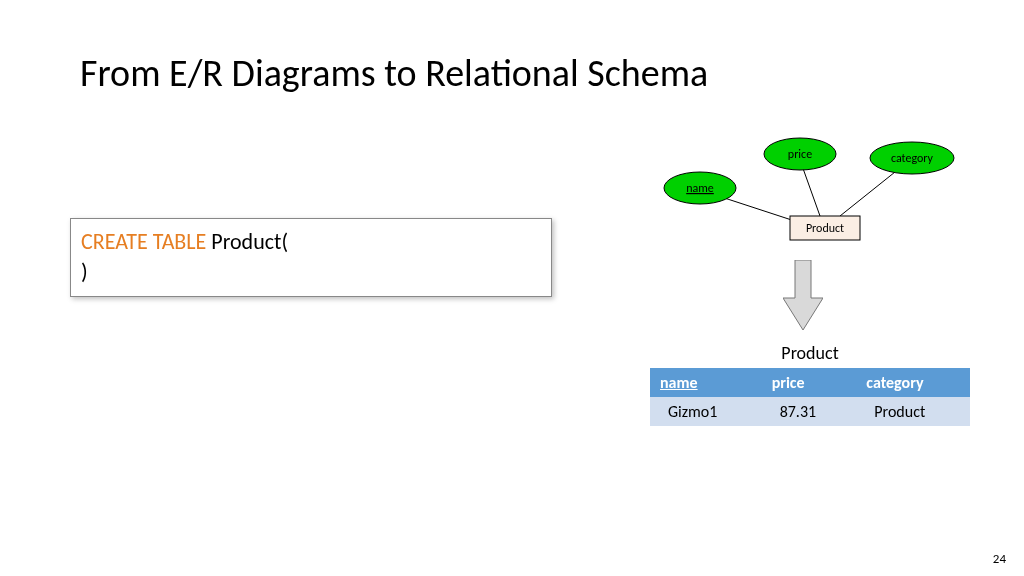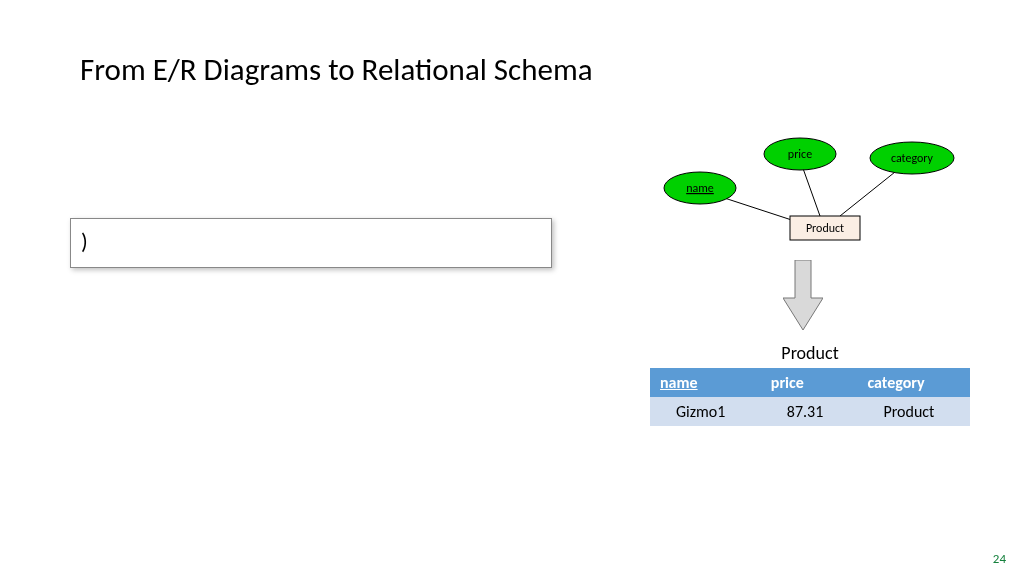--- a/index.html
+++ b/index.html
@@ -10,21 +10,21 @@
     font-family: "Calibri", "Segoe UI", Arial, sans-serif;
     background: #fff;
     color: #000;
     position: relative;
     overflow: hidden;
   }
   .title {
     position: absolute;
     left: 80px;
     top: 50px;
-    font-size: 31px;
+    font-size: 38px;
     font-weight: 400;
   }
   .sql-box {
     position: absolute;
     left: 70px;
     top: 218px;
     width: 460px;
     border: 1px solid #888;
     box-shadow: 2px 2px 5px rgba(0,0,0,0.25);
     background: #fff;
@@ -66,38 +66,42 @@
   }
   table.product th {
     background: #5b9bd5;
     color: #fff;
     text-align: left;
     font-weight: 700;
     padding: 5px 10px;
   }
   table.product th.key { text-decoration: underline; }
   table.product td {
-    padding: 5px 26px;
+    padding: 5px 18px;
   }
   table.product tr.r0 td { background: #d2deef; }
   table.product tr.r1 td { background: #eaeff7; }
   .pagenum {
     position: absolute;
     right: 18px;
     bottom: 10px;
     font-size: 13px;
-    color: #15803d;
+    color: #000000;
   }
 </style>
 </head>
 <body>
 
 <div class="title">From E/R Diagrams to Relational Schema</div>
 
 <div class="sql-box">
+  <div>
+    <span class="kw">CREATE TABLE</span>
+    <span> </span><span>Product(</span>
+  </div>
   <div>)</div>
 </div>
 
 <svg class="er-svg" viewBox="0 0 340 120">
 
   <line x1="60" y1="60" x2="170" y2="96" stroke="#000" stroke-width="1"></line>
   <line x1="160" y1="30" x2="180" y2="86" stroke="#000" stroke-width="1"></line>
   <line x1="270" y1="30" x2="200" y2="86" stroke="#000" stroke-width="1"></line>
 
   <ellipse cx="60" cy="58" rx="36" ry="16" fill="#00d000" stroke="#000" stroke-width="1"></ellipse>

